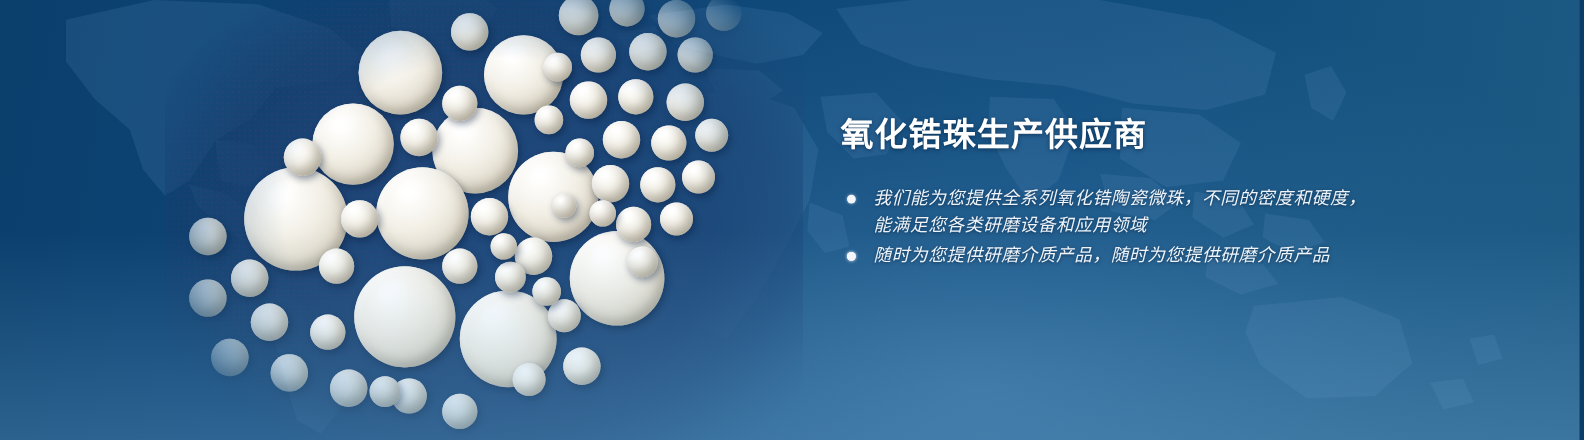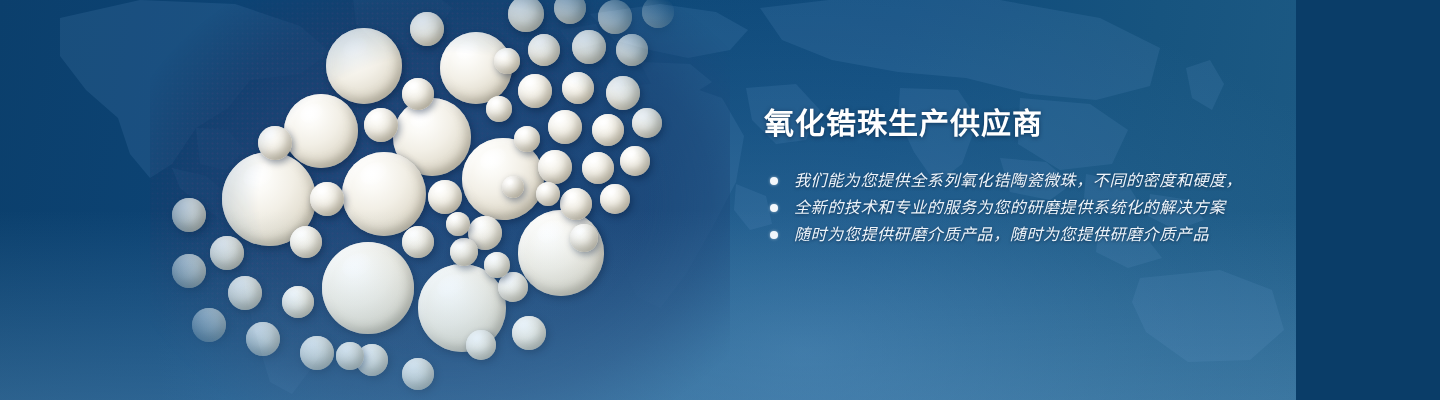--- a/index.html
+++ b/index.html
@@ -1,21 +1,21 @@
 <!DOCTYPE html>
 <html lang="zh-CN"><head>
 <meta charset="utf-8">
 <title>Banner</title>
 <style>
   * { margin:0; padding:0; box-sizing:border-box; }
   html,body { width:1440px; height:400px; overflow:hidden; background:#0a3d68; }
 
   .banner{
     position:relative;
-    width:1296px; height:400px;
+    width:1436px; height:400px;
     overflow:hidden;
     font-family:"Liberation Sans","DejaVu Sans",sans-serif;
     background:
       radial-gradient(ellipse 900px 520px at 62% 88%, rgba(90,150,195,0.45) 0%, rgba(70,130,180,0.18) 45%, rgba(0,0,0,0) 72%),
       linear-gradient(100deg,#0b3f6c 0%, #0d4577 22%, #0e4878 45%, #0f4b7c 66%, #17547f 85%, #1d5a84 100%);
   }
 
   
   .map-watermark{
     position:absolute; left:0; top:-22px;
@@ -231,24 +231,24 @@
 
   <div class="light-sweep"></div>
 
   <div class="copy">
     <div class="headline">氧化锆珠生产供应商</div>
 
     <ul class="bullets">
       <li class="bullet">
         <span class="dot"></span>
         <span>我们能为您提供全系列氧化锆陶瓷微珠，不同的密度和硬度，</span>
+        <span class="line2">能满足您各类研磨设备和应用领域</span>
       </li>
       <li class="bullet">
         <span class="dot"></span>
-        <span>全新的技术和专业的服务为您的研磨提供系统化的解决方案</span>
       </li>
       <li class="bullet">
         <span class="dot"></span>
         <span>随时为您提供研磨介质产品，随时为您提供研磨介质产品</span>
       </li>
     </ul>
   </div>
 
 </div>
 

